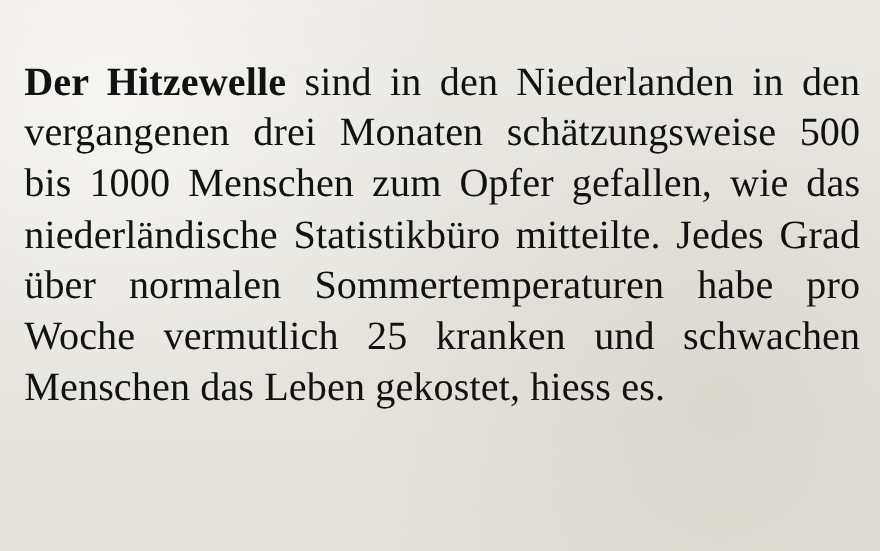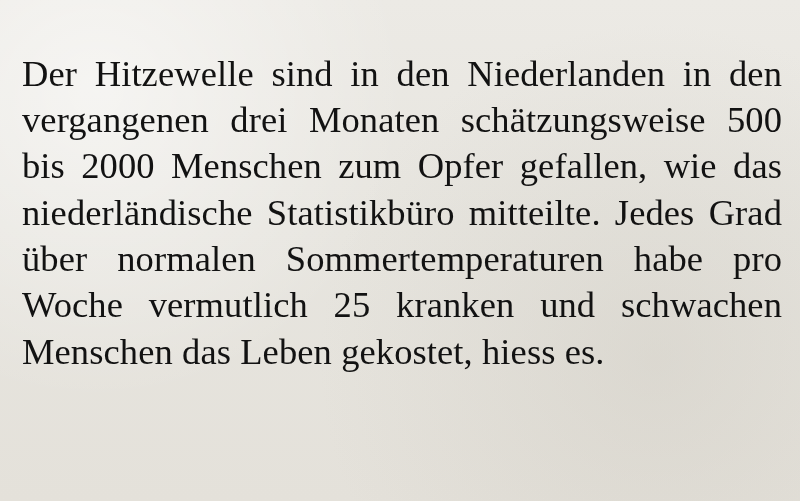--- a/index.html
+++ b/index.html
@@ -32,26 +32,26 @@
   .article {
     font-size: 36.5px;
     line-height: 1.27;
     color: #121212;
     text-align: justify;
     text-justify: inter-word;
     letter-spacing: 0.1px;
     -webkit-font-smoothing: none;
   }
   .article .lead {
-    font-weight: normal;
+    font-weight: bold;
   }
   .body-text {
     display: inline;
   }
 </style>
 </head>
 <body>
 
 <div class="paper">
   <div class="clipping">
-    <p class="article"><span class="lead">Der Hitzewelle</span><span class="body-text"> sind in den Niederlanden in den vergangenen drei Monaten schätzungsweise 500 bis 2000 Menschen zum Opfer gefallen, wie das niederländische Statistikbüro mitteilte. Jedes Grad über normalen Sommertemperaturen habe pro Woche vermutlich 25 kranken und schwachen Menschen das Leben gekostet, hiess es.</span></p>
+    <p class="article"><span class="lead">Der Hitzewelle</span><span class="body-text"> sind in den Niederlanden in den vergangenen drei Monaten schätzungsweise 500 bis 1000 Menschen zum Opfer gefallen, wie das niederländische Statistikbüro mitteilte. Jedes Grad über normalen Sommertemperaturen habe pro Woche vermutlich 25 kranken und schwachen Menschen das Leben gekostet, hiess es.</span></p>
   </div>
 </div>
 
 </body></html>

